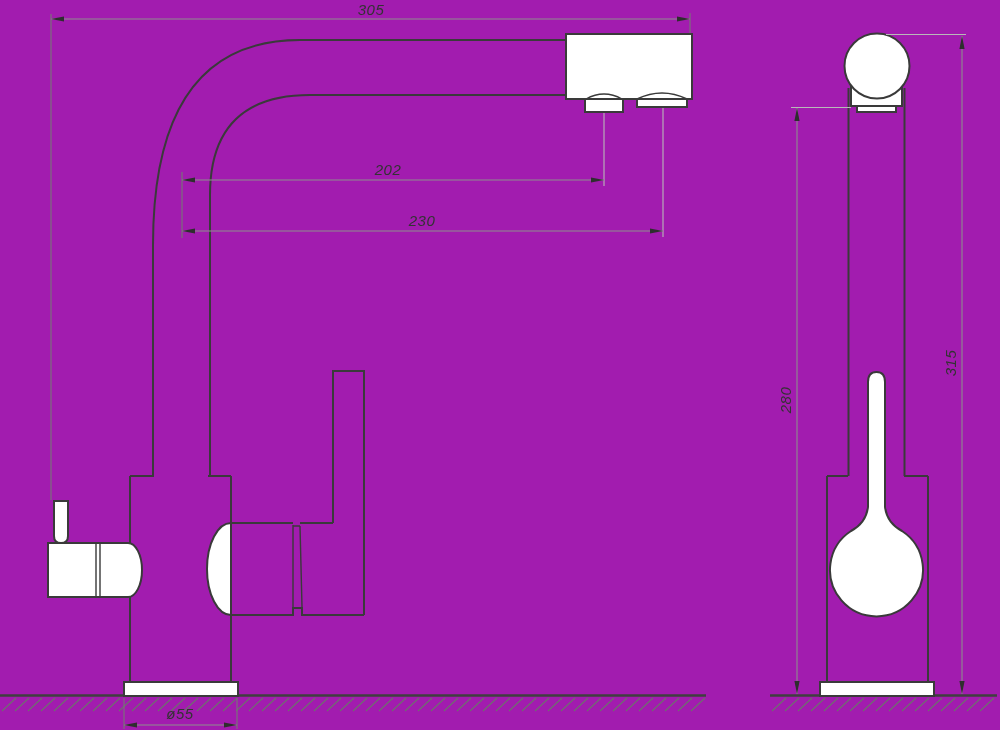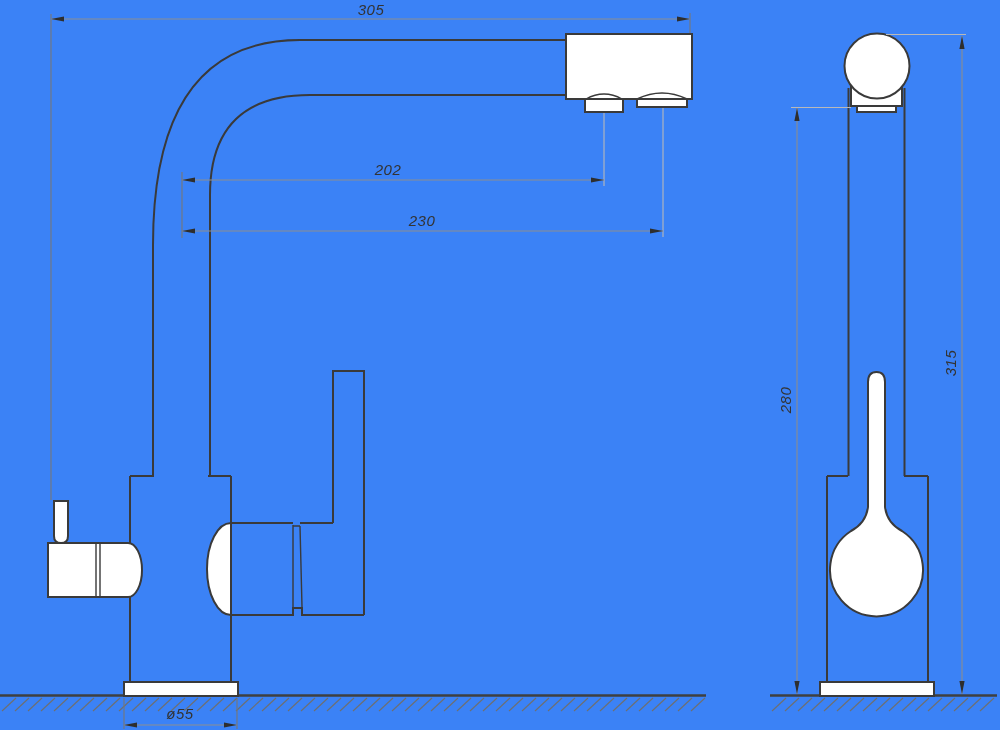--- a/index.html
+++ b/index.html
@@ -8,21 +8,21 @@
     background: #ffffff;
     width: 1000px;
     height: 730px;
     overflow: hidden;
     font-family: "Liberation Sans", sans-serif;
   }
   #stage {
     position: relative;
     width: 1000px;
     height: 730px;
-    background: #3b82f6;
+    background: #a21caf;
   }
   svg { display: block; }
   .outline      { fill: none; stroke: #3a3a3a; stroke-width: 2;   stroke-linecap: butt; stroke-linejoin: miter; }
   .outline-fill { fill: #ffffff; stroke: #3a3a3a; stroke-width: 2; stroke-linejoin: miter; }
   .thin         { fill: none; stroke: #3a3a3a; stroke-width: 1.4; }
   .dimline      { fill: none; stroke: #8d8d8d; stroke-width: 1.1; }
   .extline      { fill: none; stroke: #777777; stroke-width: 1.1; }
   .extlight     { fill: none; stroke: #b9b9b9; stroke-width: 1.1; }
   .arrow        { fill: #2e2e2e; stroke: none; }
   .dimtext {

